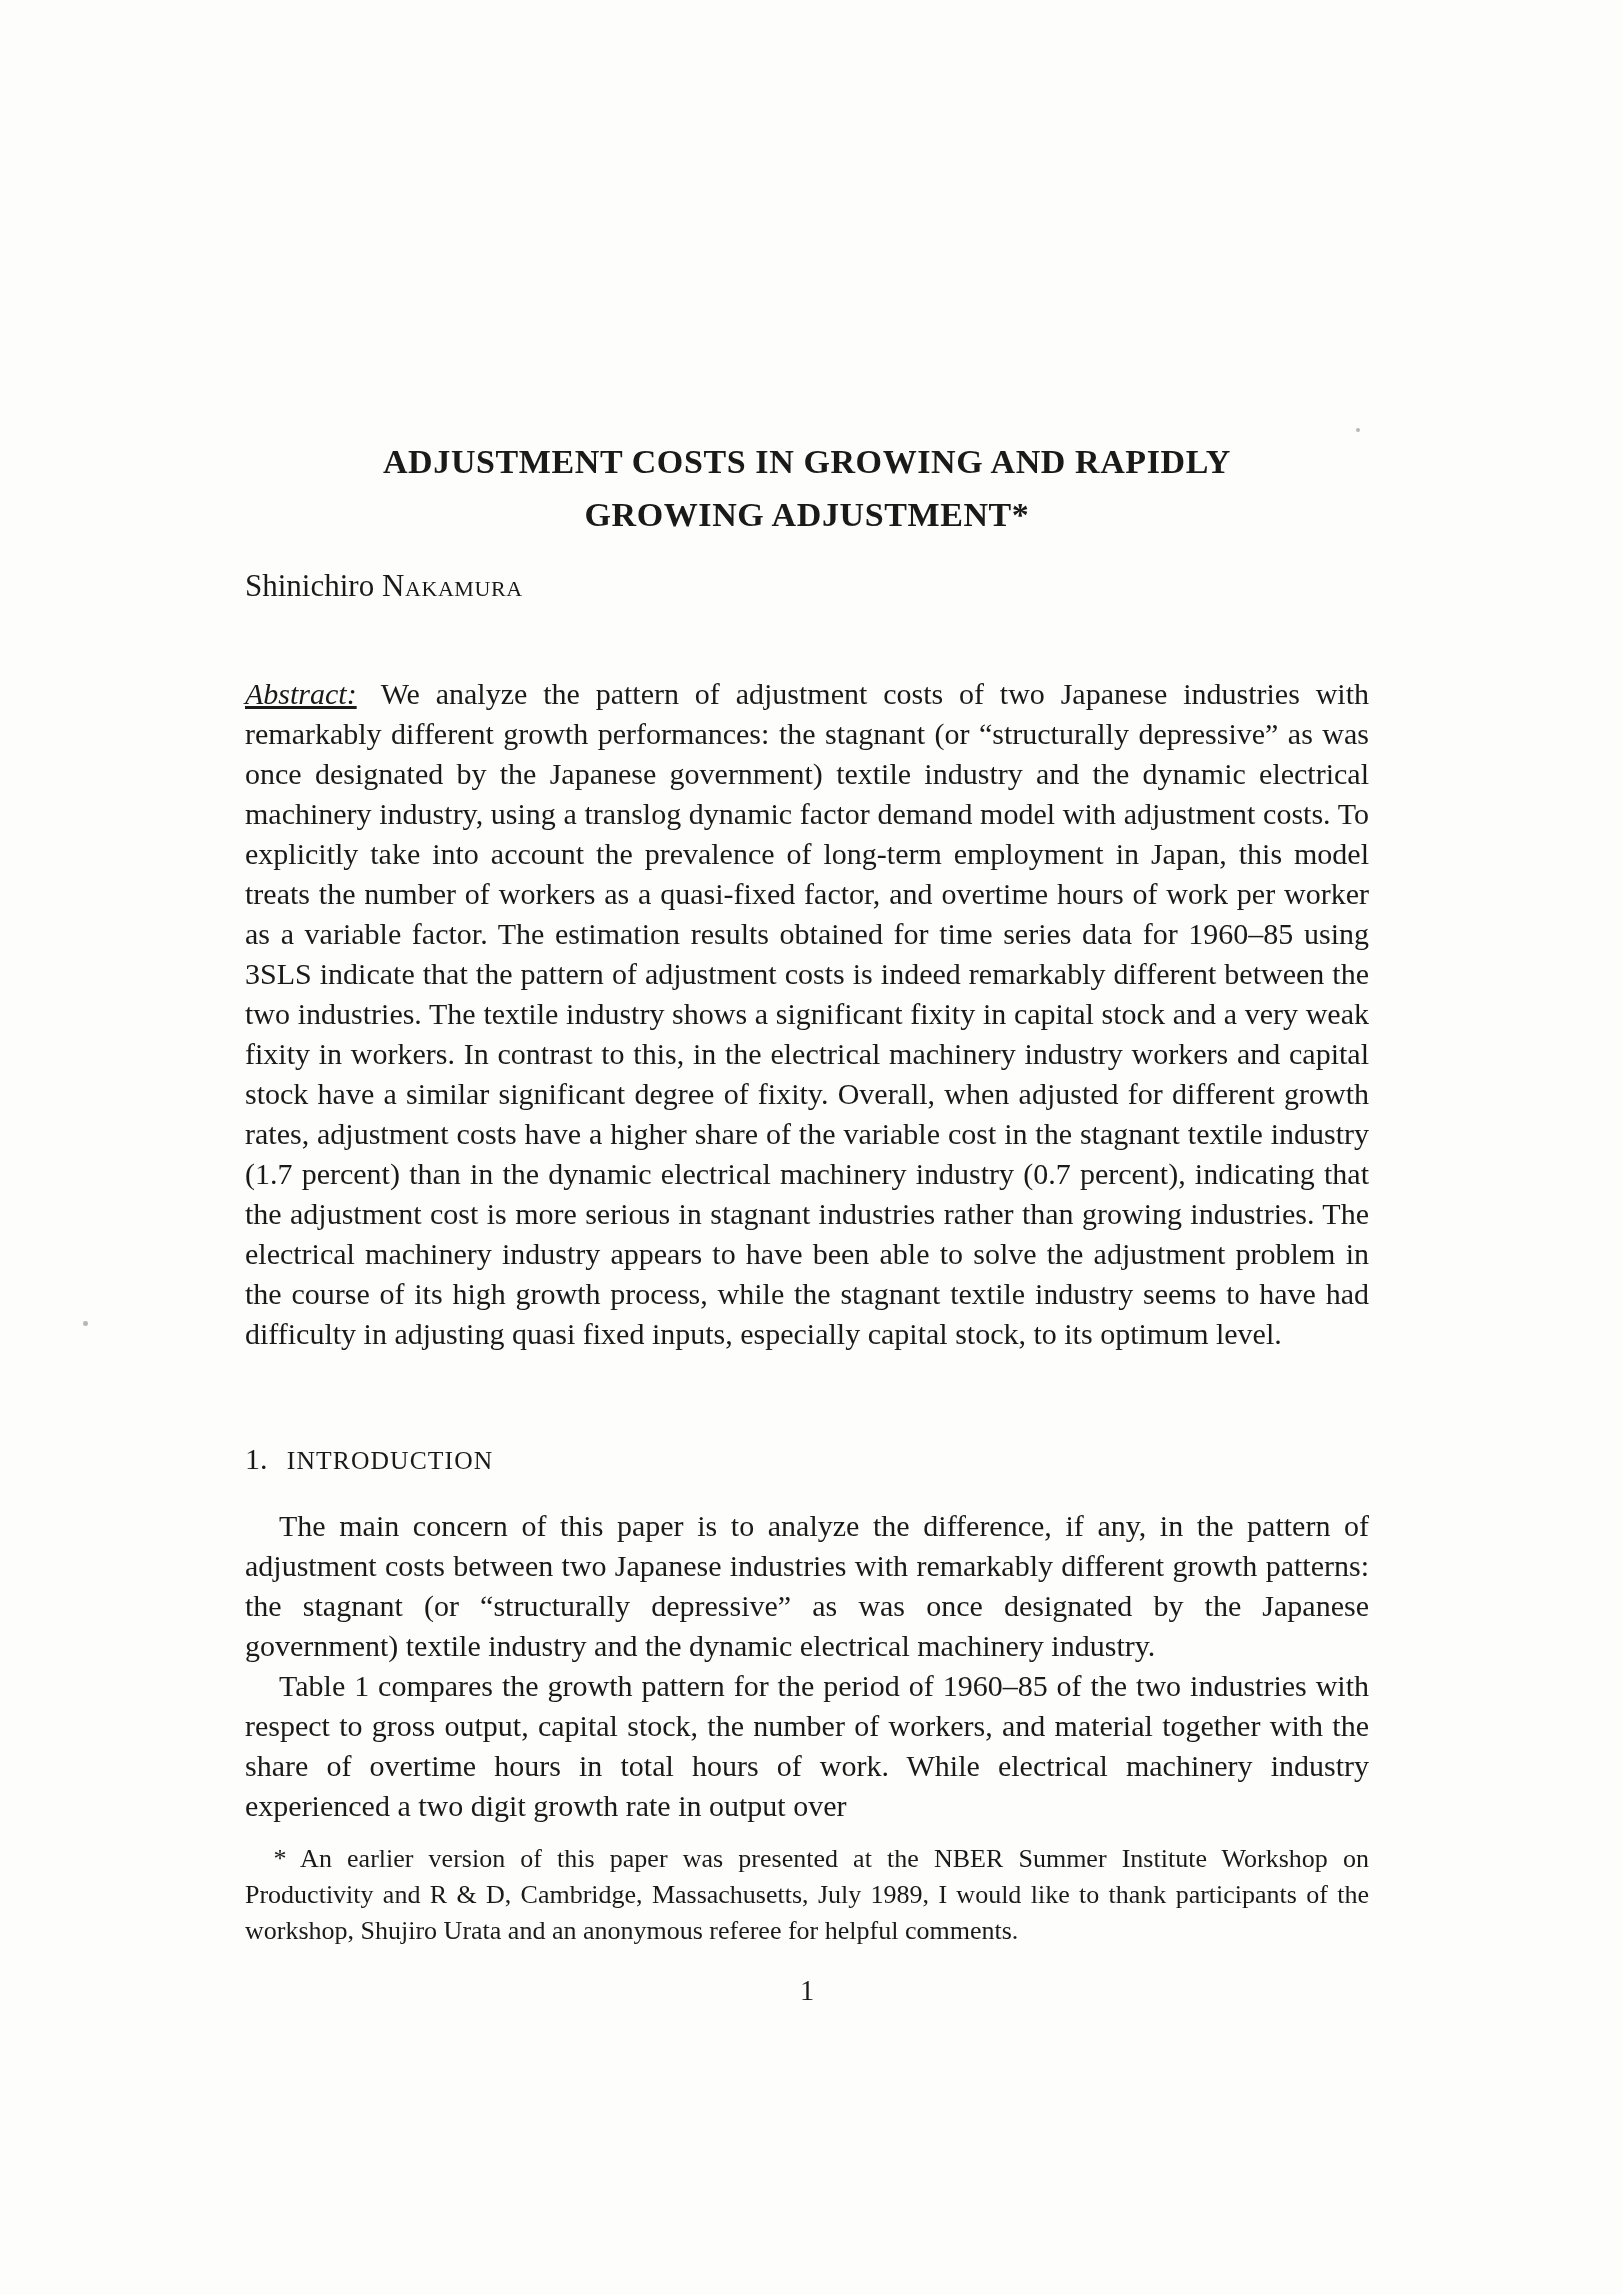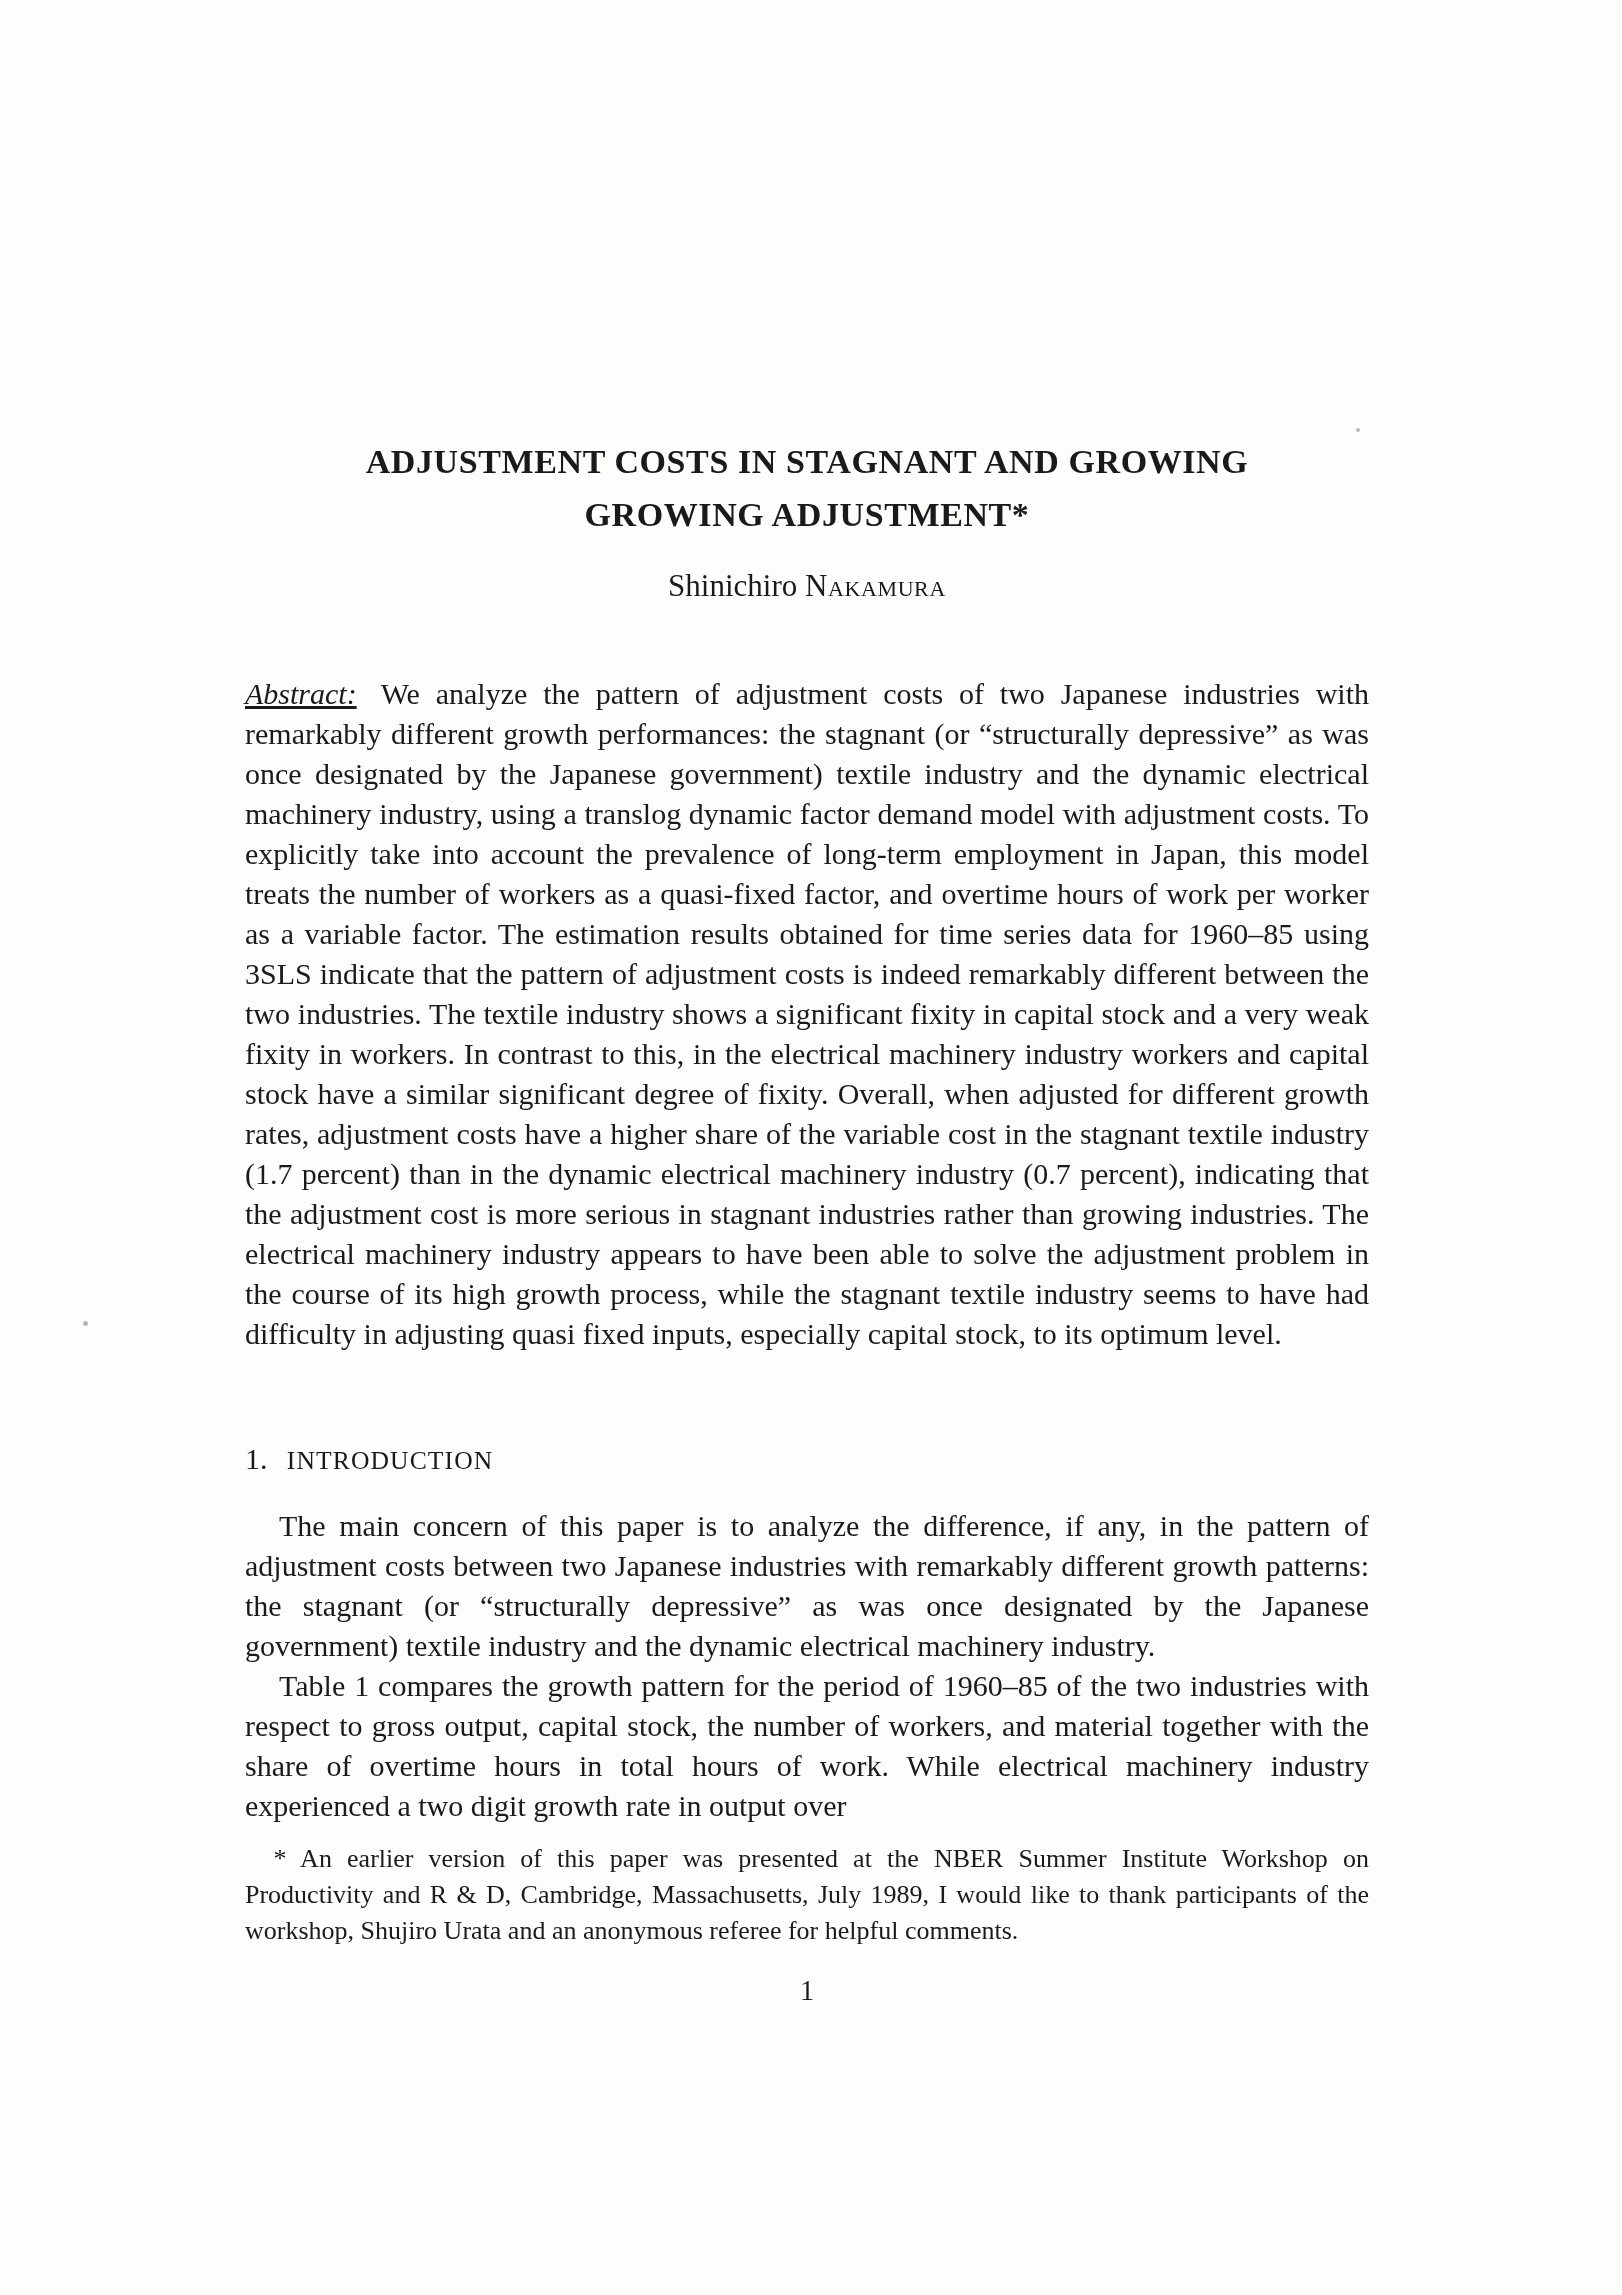--- a/index.html
+++ b/index.html
@@ -29,21 +29,20 @@
     margin: 435px 0 0 0;
     text-align: center;
     font-size: 34px;
     line-height: 53px;
     font-weight: bold;
     letter-spacing: 0.6px;
   }
   .title-line { display: block; }
   .author {
     margin-top: 26px;
-    text-align: center;
     font-size: 31px;
     line-height: 38px;
   }
   .smallcaps {
     font-variant: small-caps;
     letter-spacing: 0.6px;
   }
   .abstract {
     margin: 69px 0 0 0;
     font-size: 30px;
@@ -96,21 +95,21 @@
 <body>
 
 <div class="page">
 
   <span class="speck" style="left:1356px; top:428px; width:4px; height:4px;"></span>
   <span class="speck" style="left:83px; top:1321px; width:4.6px; height:4.6px;"></span>
 
   <div class="content">
 
     <h1 class="title">
-      <span class="title-line">ADJUSTMENT COSTS IN STAGNANT AND GROWING</span>
+      <span class="title-line">ADJUSTMENT COSTS IN GROWING AND RAPIDLY</span>
       <span class="title-line">GROWING ADJUSTMENT*</span>
     </h1>
 
     <div class="author">
       <span>Shinichiro</span>
       <span class="smallcaps">Nakamura</span>
     </div>
 
     <p class="abstract">
       <span class="abstract-label">Abstract:</span><span>We analyze the pattern of adjustment costs of two Japanese industries with remarkably different growth performances: the stagnant (or “structurally depressive” as was once designated by the Japanese government) textile industry and the dynamic electrical machinery industry, using a translog dynamic factor demand model with adjustment costs. To explicitly take into account the prevalence of long-term employment in Japan, this model treats the number of workers as a quasi-fixed factor, and overtime hours of work per worker as a variable factor. The estimation results obtained for time series data for 1960–85 using 3SLS indicate that the pattern of adjustment costs is indeed remarkably different between the two industries. The textile industry shows a significant fixity in capital stock and a very weak fixity in workers. In contrast to this, in the electrical machinery industry workers and capital stock have a similar significant degree of fixity. Overall, when adjusted for different growth rates, adjustment costs have a higher share of the variable cost in the stagnant textile industry (1.7 percent) than in the dynamic electrical machinery industry (0.7 percent), indicating that the adjustment cost is more serious in stagnant industries rather than growing industries. The electrical machinery industry appears to have been able to solve the adjustment problem in the course of its high growth process, while the stagnant textile industry seems to have had difficulty in adjusting quasi fixed inputs, especially capital stock, to its optimum level.</span>

